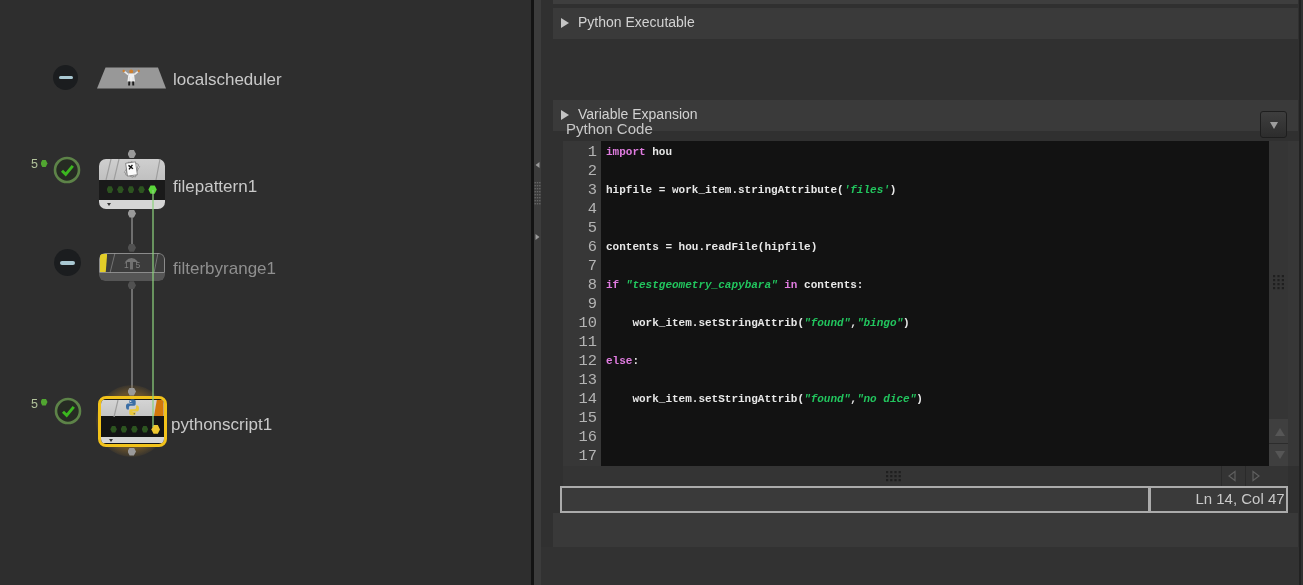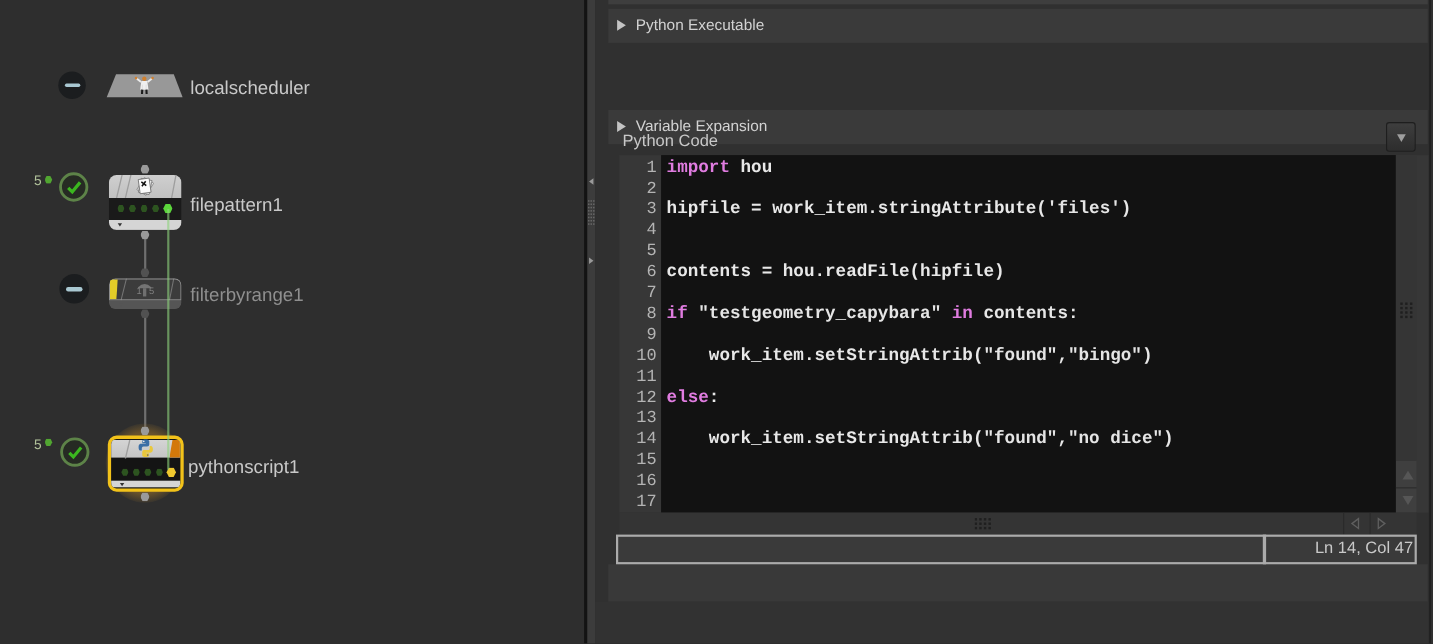--- a/index.html
+++ b/index.html
@@ -27,24 +27,24 @@
 .secbar .lab { position:absolute; left:25px; top:6px; font-size:14px; color:#d2d2d2; }
 
 #pclab { position:absolute; left:25px; top:120px; font-size:15px; color:#c8c8c8; }
 #ddbtn { position:absolute; left:719px; top:111px; width:27px; height:27px; background:linear-gradient(#3e3e3e,#2d2d2d); border:1px solid #1e1e1e; border-radius:3px; }
 #ddbtn .tri { position:absolute; left:8.5px; top:10px; width:0; height:0; border-top:7px solid #9e9e9e; border-left:4.5px solid transparent; border-right:4.5px solid transparent; }
 
 #editor { position:absolute; left:22px; top:141px; width:706px; height:325px; }
 #gutter { position:absolute; left:0; top:0; width:38px; height:325px; background:#373737; color:#b4b4b4; white-space:pre;
   font-family:"Liberation Mono", monospace; font-size:15.4px; line-height:19px; text-align:right; padding:1.5px 4px 0 0; }
 #codebg { position:absolute; left:38px; top:0; width:668px; height:325px; background:#121212; }
-#code { position:absolute; left:43px; top:1.5px; font-family:"Liberation Mono", monospace; font-size:16px; line-height:19px;
+#code { position:absolute; left:43px; top:1.5px; font-family:"Liberation Mono", monospace; font-size:11px; line-height:19px;
   font-weight:bold; color:#e8e8e8; white-space:pre; }
 #code .k { color:#e07ce0; }
-#code .s { color:#e5e5e5; }
+#code .s { color:#22c55e;font-style:italic; }
 
 #vscroll { position:absolute; left:728px; top:141px; width:19px; height:325px; background:#3f3f3f; }
 #vthumb { position:absolute; left:0; top:0; width:19px; height:278px; background:#353535; }
 
 #hgrip { position:absolute; left:22px; top:466px; width:725px; height:20px; background:#343434; }
 
 #statusbar { position:absolute; left:19px; top:486px; width:728px; height:27px; border:2px solid #ababab; background:#3a3a3a; }
 #statusdiv { position:absolute; left:607px; top:486px; width:3px; height:27px; background:#ababab; }
 #statustext { position:absolute; left:610px; top:486px; width:136px; height:27px; line-height:26px; text-align:center; font-size:15px; color:#c9c9c9;margin-left:21px; }
 

